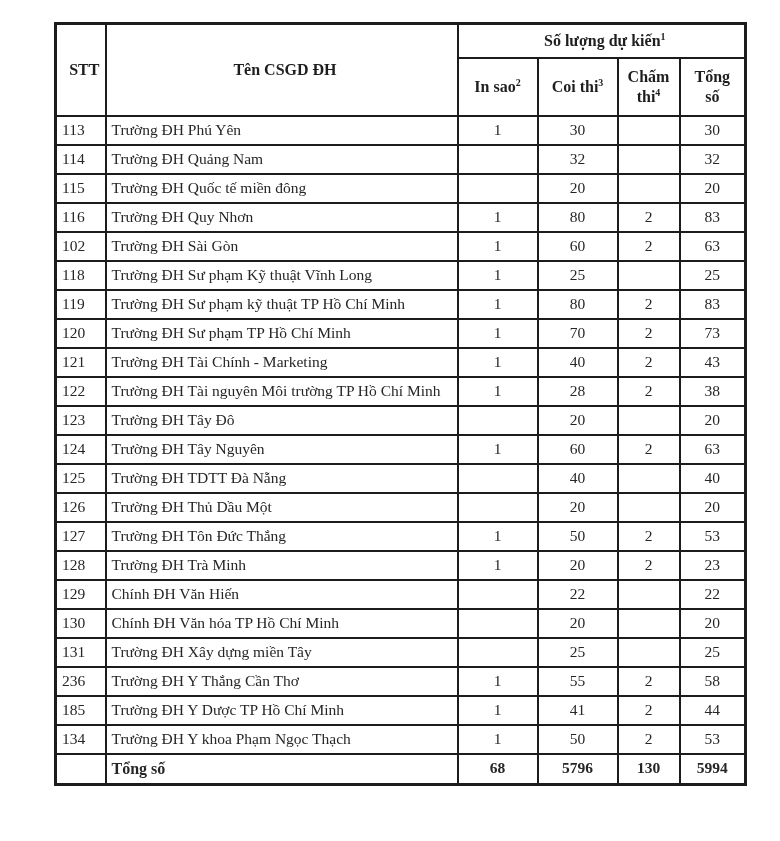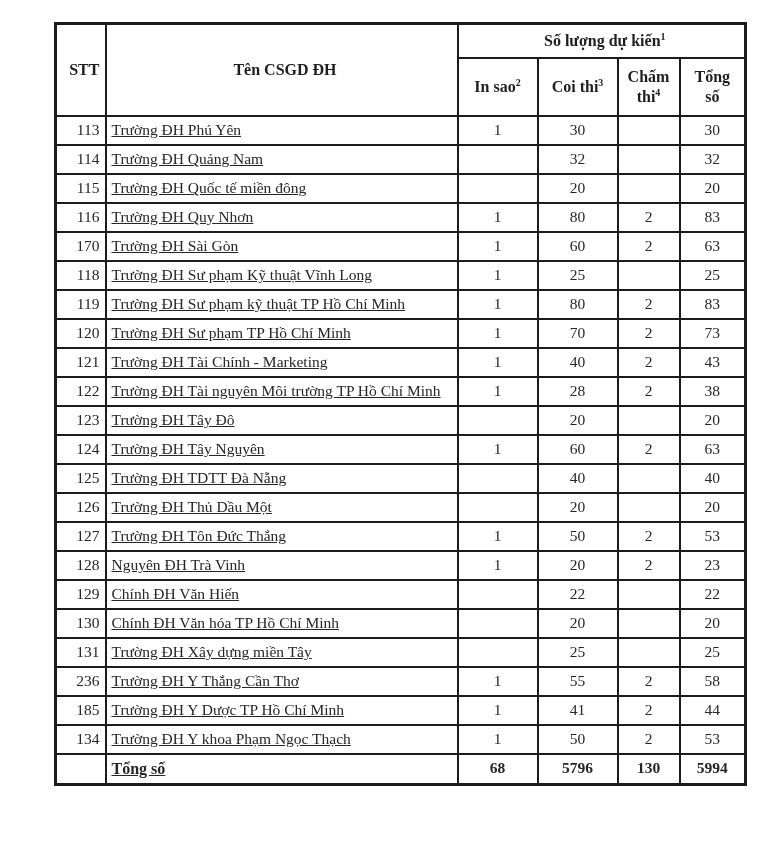--- a/index.html
+++ b/index.html
@@ -45,22 +45,22 @@
   }
   col.w-stt  { width: 50px; }
   col.w-name { width: 352px; }
   col.w-insao { width: 80px; }
   col.w-coithi { width: 80px; }
   col.w-chamthi { width: 62px; }
   col.w-tongso { width: 66px; }
   tr.group-row th { height: 26px; padding-left: 12px; }
   tr.sub-row th { height: 50px; }
   tbody tr { height: 29px; }
-  td.c-stt { text-align: right; }
-  td.c-name { text-align: left; padding-left: 9px; text-decoration: underline; }
+  td.c-stt { text-align: left; }
+  td.c-name { text-align: left; padding-left: 9px; }
   td.c-num { text-align: center; }
   tr.footer-row { height: 30px; }
   tr.footer-row td { font-weight: bold; }
   tr.footer-row td.c-name { font-size: 16px; }
   sup {
     font-size: 10px;
     line-height: 0;
   }
 </style>
 </head>
@@ -121,21 +121,21 @@
         <tr>
           <td class="c-stt">116</td>
           <td class="c-name">Trường ĐH Quy Nhơn</td>
           <td class="c-num">1</td>
           <td class="c-num">80</td>
           <td class="c-num">2</td>
           <td class="c-num">83</td>
         </tr>
 
         <tr>
-          <td class="c-stt">170</td>
+          <td class="c-stt">102</td>
           <td class="c-name">Trường ĐH Sài Gòn</td>
           <td class="c-num">1</td>
           <td class="c-num">60</td>
           <td class="c-num">2</td>
           <td class="c-num">63</td>
         </tr>
 
         <tr>
           <td class="c-stt">118</td>
           <td class="c-name">Trường ĐH Sư phạm Kỹ thuật Vĩnh Long</td>
@@ -221,21 +221,21 @@
           <td class="c-stt">127</td>
           <td class="c-name">Trường ĐH Tôn Đức Thắng</td>
           <td class="c-num">1</td>
           <td class="c-num">50</td>
           <td class="c-num">2</td>
           <td class="c-num">53</td>
         </tr>
 
         <tr>
           <td class="c-stt">128</td>
-          <td class="c-name">Nguyên ĐH Trà Vinh</td>
+          <td class="c-name">Trường ĐH Trà Minh</td>
           <td class="c-num">1</td>
           <td class="c-num">20</td>
           <td class="c-num">2</td>
           <td class="c-num">23</td>
         </tr>
 
         <tr>
           <td class="c-stt">129</td>
           <td class="c-name">Chính ĐH Văn Hiến</td>
           <td class="c-num"></td>

